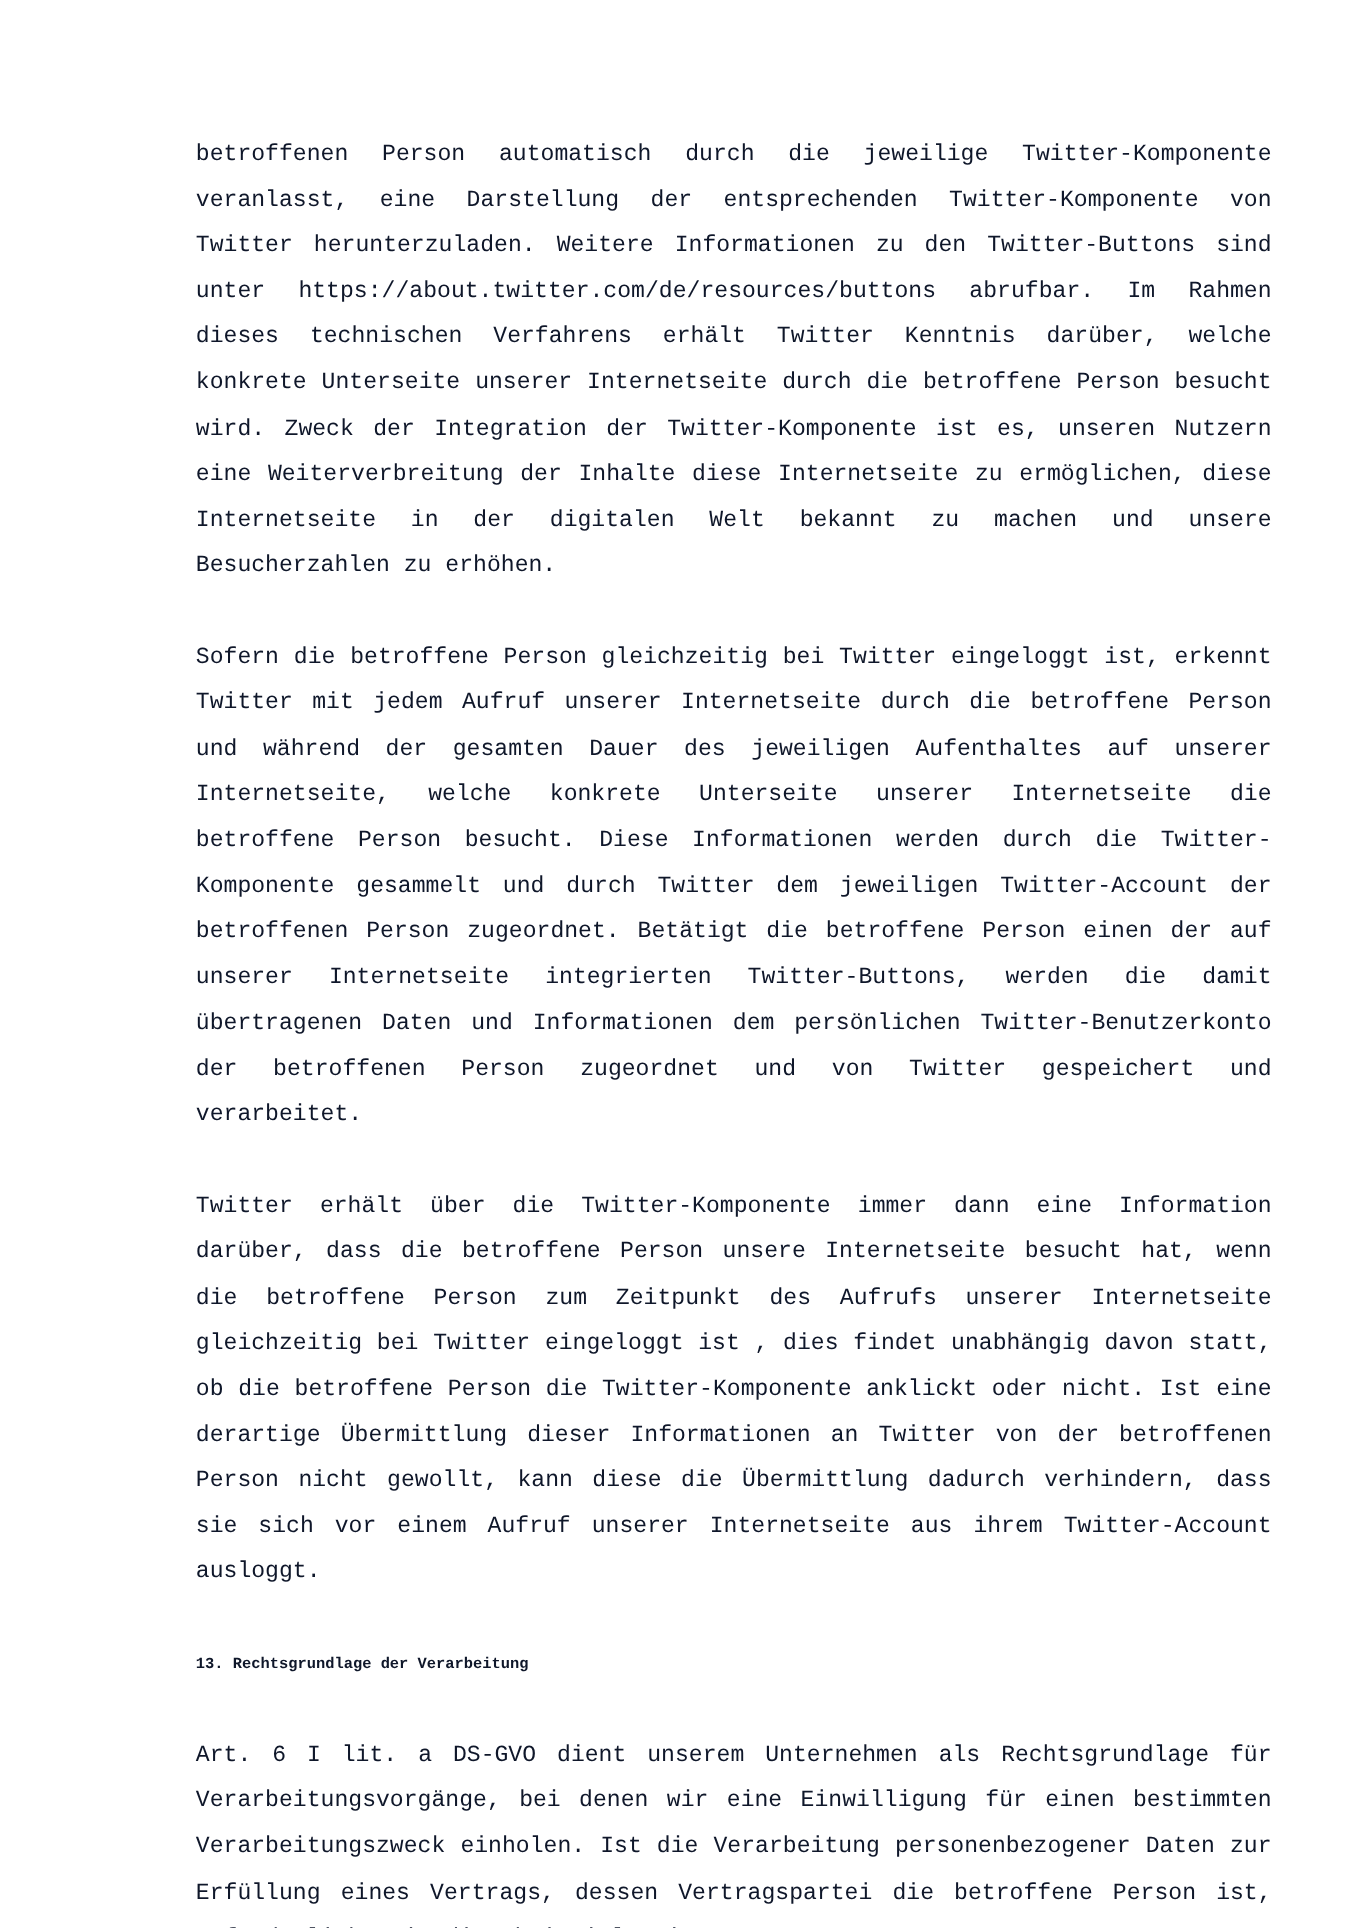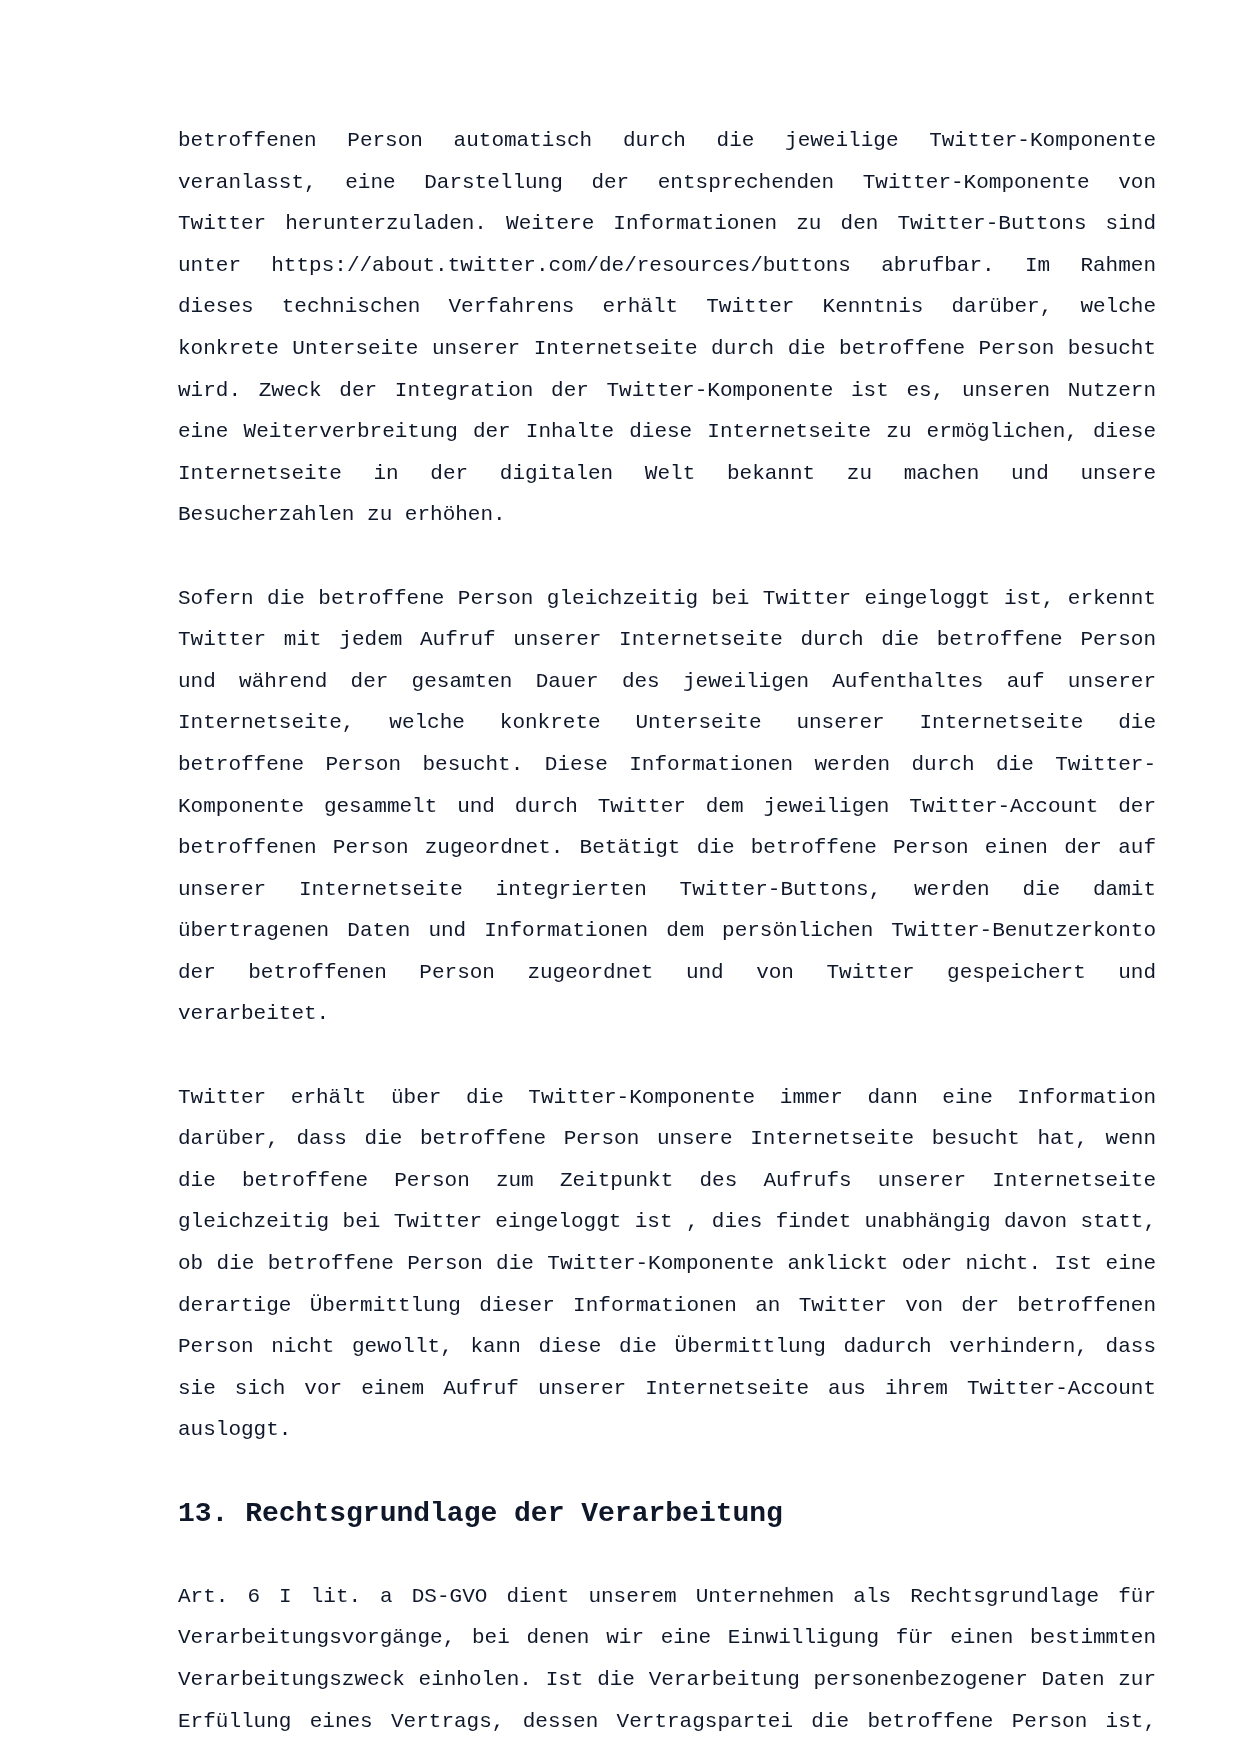--- a/index.html
+++ b/index.html
@@ -16,21 +16,21 @@
   }
   .para {
     margin: 0 0 41.6px 0;
     text-align: justify;
     text-align-last: left;
   }
   .para.bold { font-weight: bold; }
   .heading {
     margin: 0 0 41.6px 0;
     font-weight: bold;
-    font-size: 28px;
+    font-size: 14px;
   }
 </style>
 </head>
 <body>
 
 <div class="page">
   <p class="para">betroffenen Person automatisch durch die jeweilige Twitter-Komponente veranlasst, eine Darstellung der entsprechenden Twitter-Komponente von Twitter herunterzuladen. Weitere Informationen zu den Twitter-Buttons sind unter https://about.twitter.com/de/resources/buttons abrufbar. Im Rahmen dieses technischen Verfahrens erhält Twitter Kenntnis darüber, welche konkrete Unterseite unserer Internetseite durch die betroffene Person besucht wird. Zweck der Integration der Twitter-Komponente ist es, unseren Nutzern eine Weiterverbreitung der Inhalte diese Internetseite zu ermöglichen, diese Internetseite in der digitalen Welt bekannt zu machen und unsere Besucherzahlen zu erhöhen.</p>
   <p class="para">Sofern die betroffene Person gleichzeitig bei Twitter eingeloggt ist, erkennt Twitter mit jedem Aufruf unserer Internetseite durch die betroffene Person und während der gesamten Dauer des jeweiligen Aufenthaltes auf unserer Internetseite, welche konkrete Unterseite unserer Internetseite die betroffene Person besucht. Diese Informationen werden durch die Twitter-Komponente gesammelt und durch Twitter dem jeweiligen Twitter-Account der betroffenen Person zugeordnet. Betätigt die betroffene Person einen der auf unserer Internetseite integrierten Twitter-Buttons, werden die damit übertragenen Daten und Informationen dem persönlichen Twitter-Benutzerkonto der betroffenen Person zugeordnet und von Twitter gespeichert und verarbeitet.</p>
   <p class="para">Twitter erhält über die Twitter-Komponente immer dann eine Information darüber, dass die betroffene Person unsere Internetseite besucht hat, wenn die betroffene Person zum Zeitpunkt des Aufrufs unserer Internetseite gleichzeitig bei Twitter eingeloggt ist , dies findet unabhängig davon statt, ob die betroffene Person die Twitter-Komponente anklickt oder nicht. Ist eine derartige Übermittlung dieser Informationen an Twitter von der betroffenen Person nicht gewollt, kann diese die Übermittlung dadurch verhindern, dass sie sich vor einem Aufruf unserer Internetseite aus ihrem Twitter-Account ausloggt.</p>
   <h2 class="heading">13. Rechtsgrundlage der Verarbeitung</h2>

